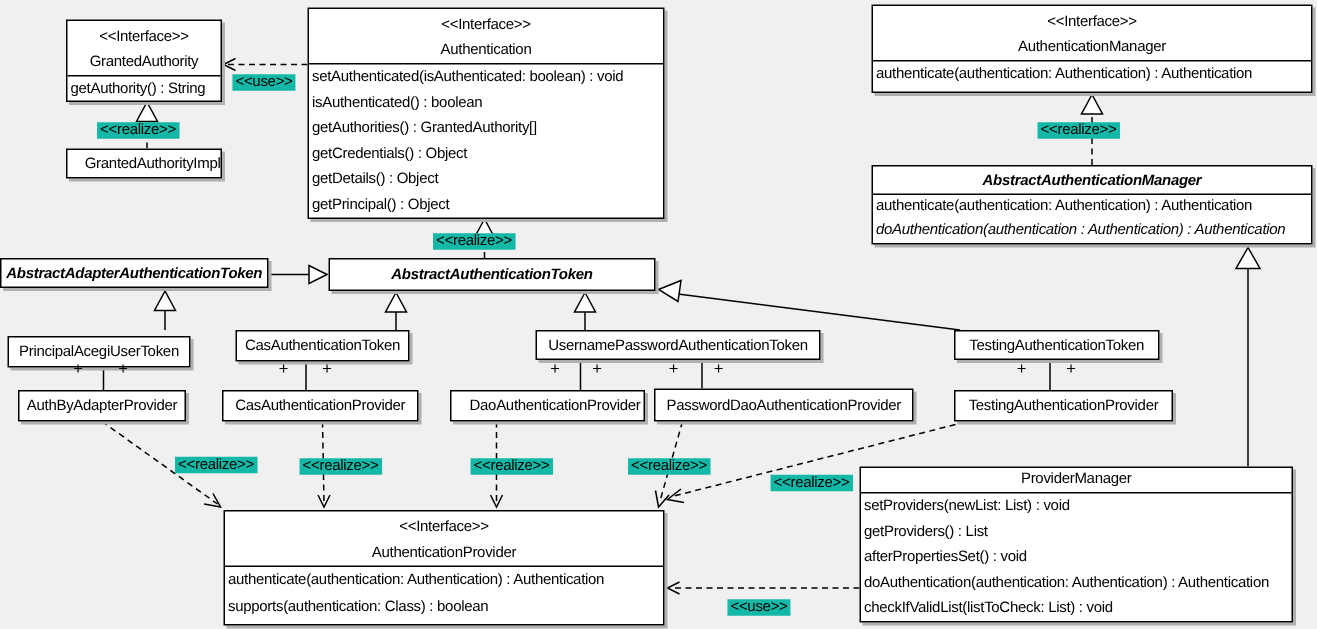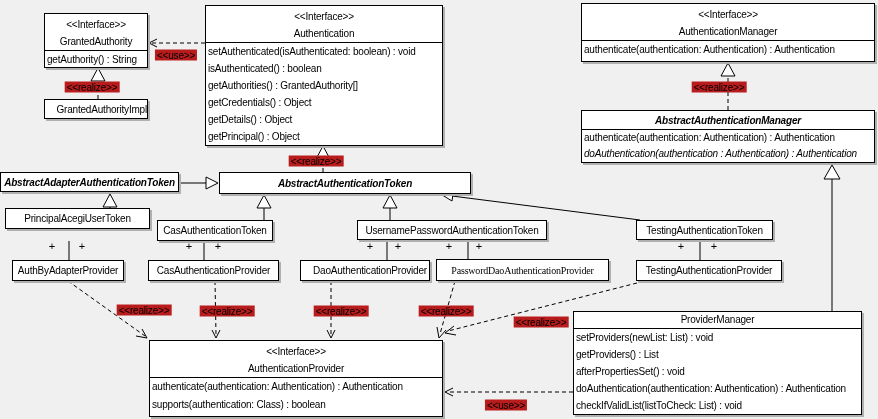--- a/index.html
+++ b/index.html
@@ -19,21 +19,21 @@
   .m.it{font-style:italic;}
   .one{display:flex;align-items:center;justify-content:center;}
   .one .cname{line-height:normal;}
   
   #b-auth .m{line-height:17px;}
   #b-aam .hdr{padding-top:1px;} #b-aam .cname{line-height:17px;} #b-aam .m{line-height:16px;}
   #b-am .hdr{padding-top:2px;}
   #b-pm .hdr{padding-top:0;} #b-pm .cname{line-height:16px;} #b-pm .m{line-height:17px;overflow:visible;}
   #b-ap .m{line-height:18px;}
   .lbl{position:absolute;transform:translate(-50%,-50%);font-size:10px;
-       letter-spacing:-0.2px;background:#b91c1c;padding:0 2px;white-space:nowrap;}
+       letter-spacing:-0.2px;background:#14b8a6;padding:0 2px;white-space:nowrap;}
   .plus{position:absolute;transform:translate(-50%,-50%);font-size:11px;
         background:transparent;padding:0;}
 </style>
 </head>
 <body>
 
 <div id="canvas">
 
   <svg id="edges" viewBox="0 0 878 419" xmlns="http://www.w3.org/2000/svg">
     <g stroke="#000" stroke-width="1" fill="none">
@@ -177,25 +177,25 @@
     <div class="methods">
       <div class="m">authenticate(authentication: Authentication) : Authentication</div>
       <div class="m it">doAuthentication(authentication : Authentication) : Authentication</div>
     </div>
   </div>
 
   <div class="cls one" style="left:0px;top:172px;width:179px;height:20px;">
     <div class="cname abs">AbstractAdapterAuthenticationToken</div>
   </div>
 
-  <div class="cls one" style="left:219px;top:172px;width:252px;height:22px;">
+  <div class="cls one" style="left:219px;top:172px;width:218px;height:22px;">
     <div class="cname abs">AbstractAuthenticationToken</div>
   </div>
 
-  <div class="cls one" style="left:5px;top:208px;width:145px;height:21px;">
+  <div class="cls one" style="left:5px;top:224px;width:122px;height:21px;">
     <div class="cname">PrincipalAcegiUserToken</div>
   </div>
 
   <div class="cls one" style="left:157px;top:220px;width:116px;height:21px;">
     <div class="cname">CasAuthenticationToken</div>
   </div>
 
   <div class="cls one" style="left:357px;top:220px;width:190px;height:20px;">
     <div class="cname">UsernamePasswordAuthenticationToken</div>
   </div>
@@ -209,21 +209,21 @@
   </div>
 
   <div class="cls one" style="left:148px;top:260px;width:131px;height:21px;">
     <div class="cname">CasAuthenticationProvider</div>
   </div>
 
   <div class="cls one" style="left:300px;top:260px;width:130px;height:21px;padding-left:10px;">
     <div class="cname">DaoAuthenticationProvider</div>
   </div>
 
-  <div class="cls one" style="left:436px;top:259px;width:173px;height:22px;font-family:Liberation Serif, serif;">
+  <div class="cls one" style="left:436px;top:259px;width:173px;height:22px;">
     <div class="cname">PasswordDaoAuthenticationProvider</div>
   </div>
 
   <div class="cls one" style="left:636px;top:260px;width:146px;height:21px;">
     <div class="cname">TestingAuthenticationProvider</div>
   </div>
 
   <div class="cls" id="b-ap" style="left:149px;top:340px;width:294px;height:77px;">
     <div class="hdr">
       <div class="stereo">&lt;&lt;Interface&gt;&gt;</div>

